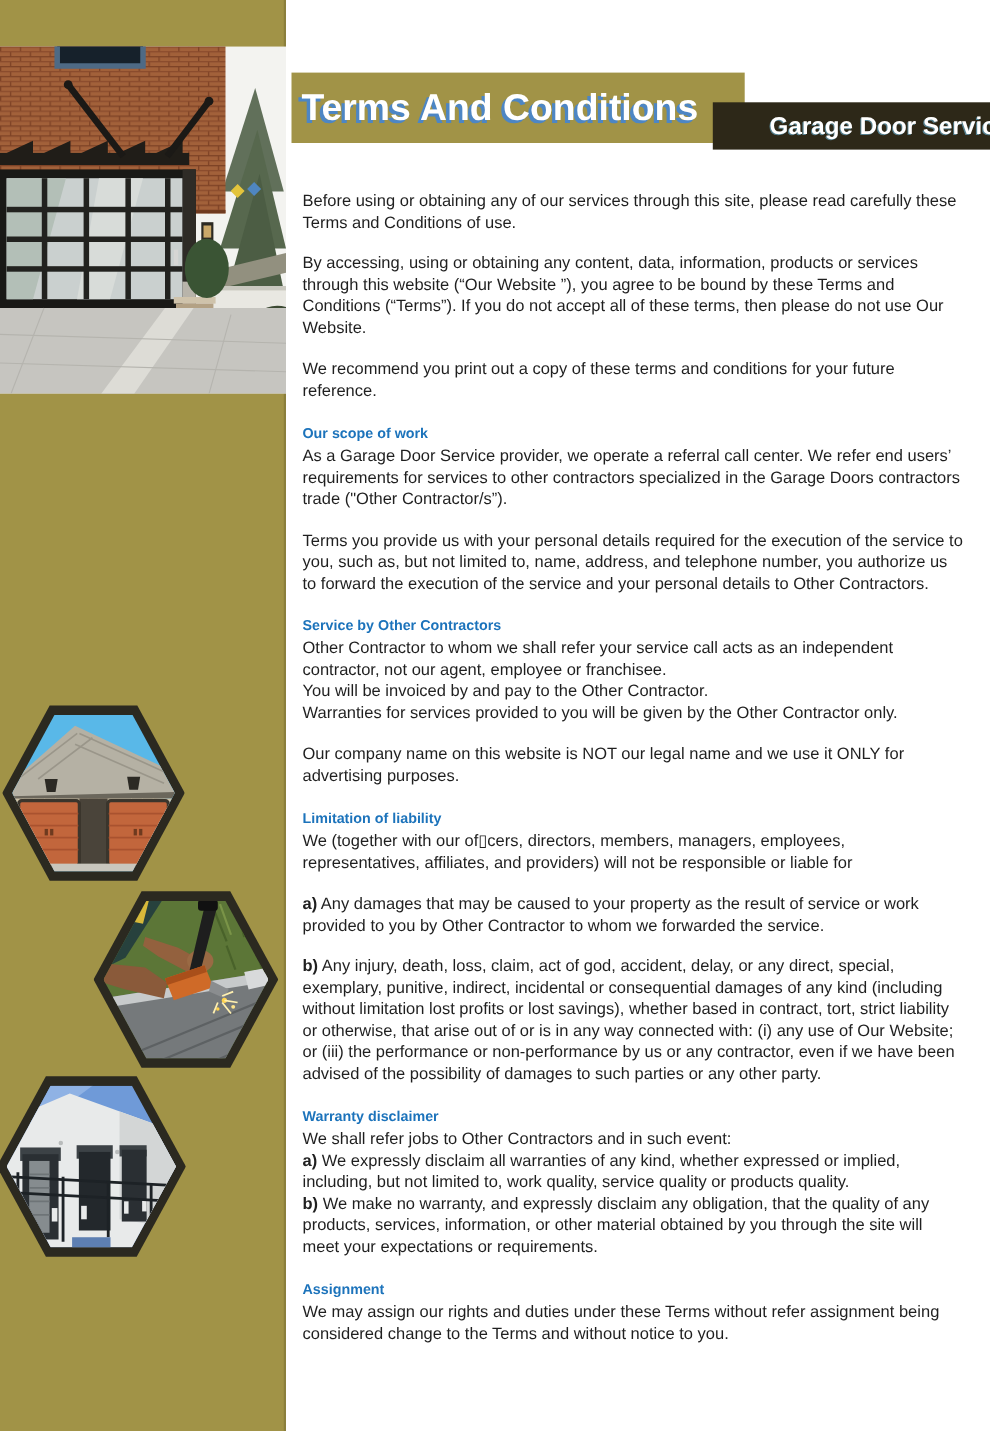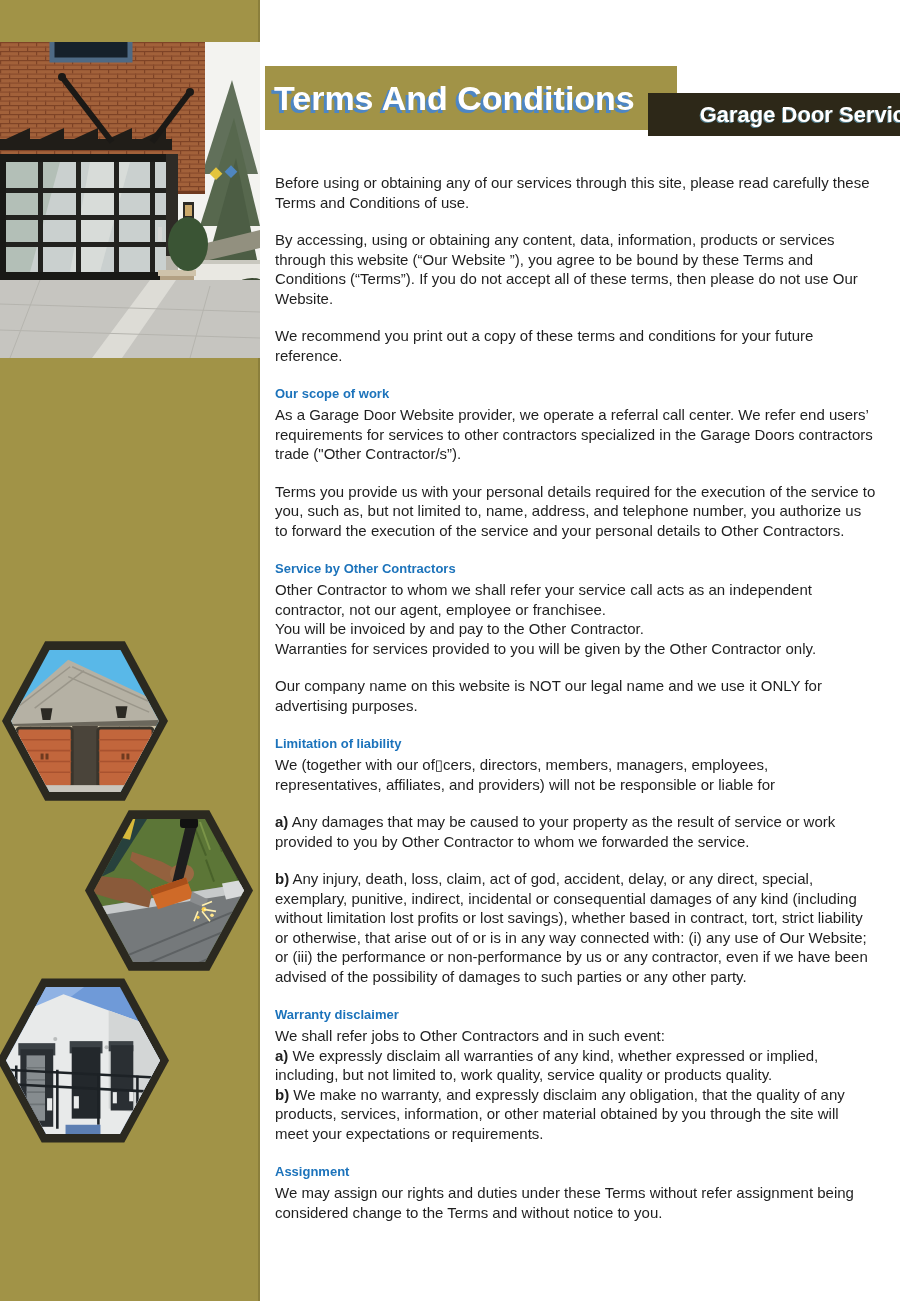--- a/index.html
+++ b/index.html
@@ -315,21 +315,21 @@
 </div>
 <div class="badge-band">
   <div class="badge-text">Garage Door Service</div>
 </div>
 
 <div class="content">
     <p><span>Before using or obtaining any of our services through this site, please read carefully these Terms and Conditions of use.</span></p>
     <p><span>By accessing, using or obtaining any content, data, information, products or services through this website (“Our Website ”), you agree to be bound by these Terms and Conditions (“Terms”). If you do not accept all of these terms, then please do not use Our Website.</span></p>
     <p><span>We recommend you print out a copy of these terms and conditions for your future reference.</span></p>
     <h2>Our scope of work</h2>
-    <p><span>As a Garage Door Website provider, we operate a referral call center. We refer end users’ requirements for services to other contractors specialized in the Garage Doors contractors trade ("Other Contractor/s”).</span></p>
+    <p><span>As a Garage Door Service provider, we operate a referral call center. We refer end users’ requirements for services to other contractors specialized in the Garage Doors contractors trade ("Other Contractor/s”).</span></p>
     <p><span>Terms you provide us with your personal details required for the execution of the service to you, such as, but not limited to, name, address, and telephone number, you authorize us to forward the execution of the service and your personal details to Other Contractors.</span></p>
     <h2>Service by Other Contractors</h2>
     <p><span>Other Contractor to whom we shall refer your service call acts as an independent contractor, not our agent, employee or franchisee.
 You will be invoiced by and pay to the Other Contractor.
 Warranties for services provided to you will be given by the Other Contractor only.</span></p>
     <p><span>Our company name on this website is NOT our legal name and we use it ONLY for advertising purposes.</span></p>
     <h2>Limitation of liability</h2>
     <p><span>We (together with our of▯cers, directors, members, managers, employees, representatives, affiliates, and providers) will not be responsible or liable for</span></p>
     <p><span class="bd">a)</span><span> Any damages that may be caused to your property as the result of service or work provided to you by Other Contractor to whom we forwarded the service.</span></p>
     <p><span class="bd">b)</span><span> Any injury, death, loss, claim, act of god, accident, delay, or any direct, special, exemplary, punitive, indirect, incidental or consequential damages of any kind (including without limitation lost profits or lost savings), whether based in contract, tort, strict liability or otherwise, that arise out of or is in any way connected with: (i) any use of Our Website; or (iii) the performance or non-performance by us or any contractor, even if we have been advised of the possibility of damages to such parties or any other party.</span></p>

